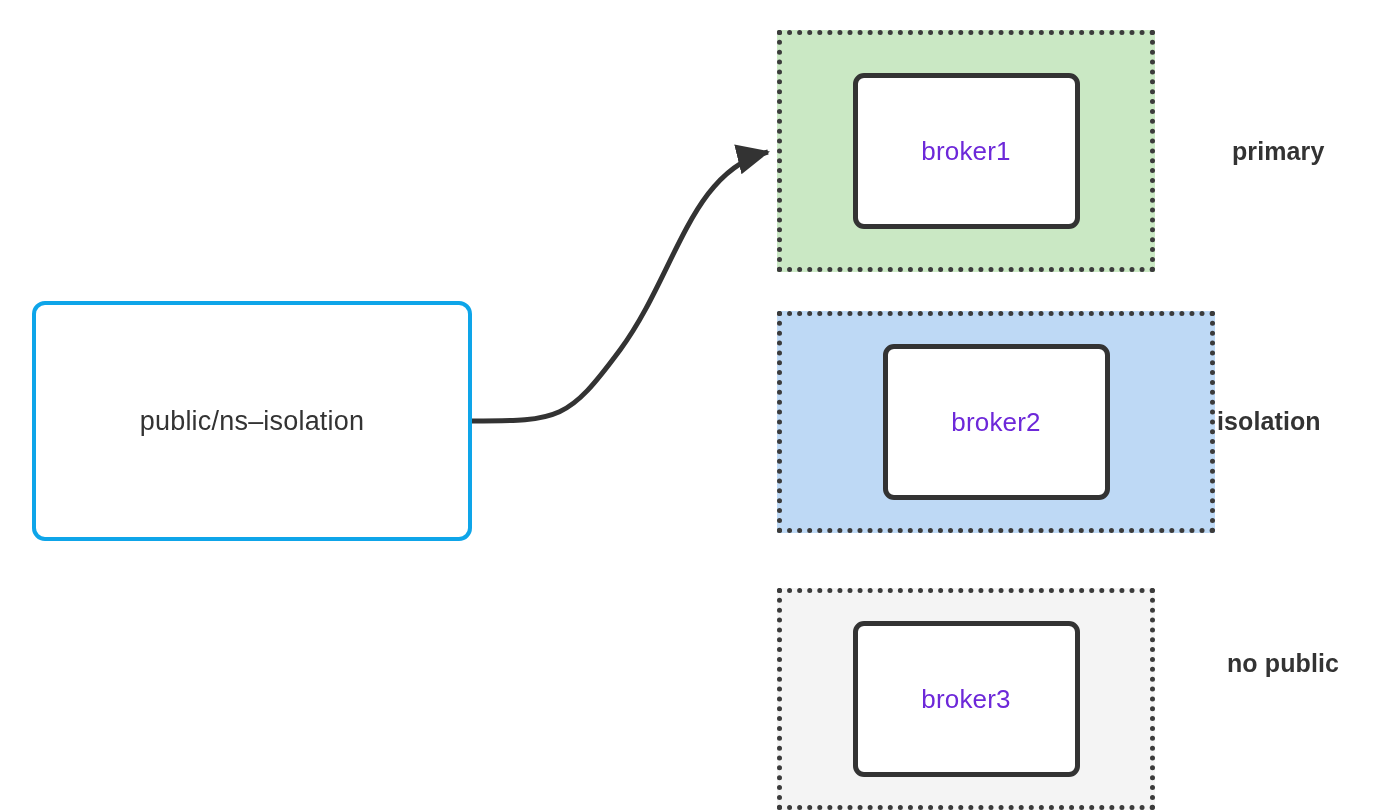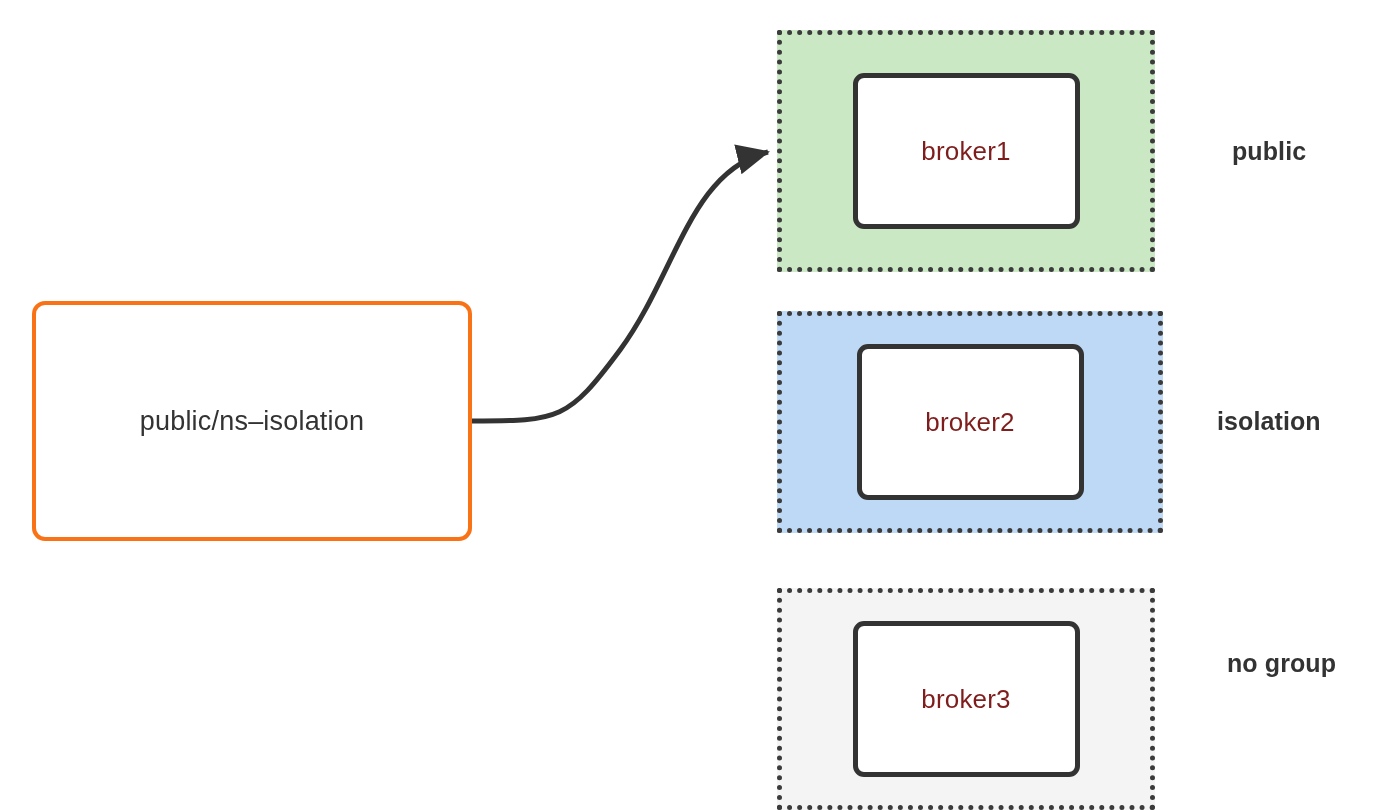--- a/index.html
+++ b/index.html
@@ -17,21 +17,21 @@
     height: 810px;
     background: #ffffff;
     overflow: hidden;
   }
 
   
   .node-box {
     position: absolute;
     box-sizing: border-box;
     background: #ffffff;
-    border: 4px solid #f97316;
+    border: 4px solid #0ea5e9;
     border-radius: 13px;
     display: flex;
     align-items: center;
     justify-content: center;
   }
   .node-label {
     font-size: 27px;
     color: #333333;
     font-weight: 400;
     letter-spacing: 0.2px;
@@ -48,37 +48,37 @@
   
   .group {
     position: absolute;
     box-sizing: border-box;
     border: 5px dotted #3b3b3b;
     display: flex;
     align-items: center;
     justify-content: center;
   }
   .group-green  { left: 777px; top: 30px;  width: 378px; height: 242px; background: #cae8c4; }
-  .group-blue   { left: 777px; top: 311px; width: 386px; height: 222px; background: #bed9f5; }
+  .group-blue   { left: 777px; top: 311px; width: 438px; height: 222px; background: #bed9f5; }
   .group-gray   { left: 777px; top: 588px; width: 378px; height: 222px; background: #f4f4f4; }
 
   .broker-box {
     box-sizing: border-box;
     width: 227px;
     height: 156px;
     background: #ffffff;
     border: 5px solid #333333;
     border-radius: 11px;
     display: flex;
     align-items: center;
     justify-content: center;
   }
   .broker-label {
     font-size: 26px;
-    color: #7f1d1d;
+    color: #6d28d9;
     font-weight: 400;
     letter-spacing: 0.2px;
     white-space: nowrap;
   }
 
   
   .role-label {
     position: absolute;
     font-size: 25px;
     font-weight: 700;
@@ -117,29 +117,29 @@
       </marker>
     </defs>
     <path d="M 472 421 C 560 421, 568 420, 620 350 C 676 274, 690 171, 768 152" fill="none" stroke="#333333" stroke-width="5" stroke-linecap="butt" marker-end="url(#arrowhead)"></path>
   </svg>
 
   <div class="group group-green">
     <div class="broker-box">
       <span class="broker-label">broker1</span>
     </div>
   </div>
-  <div id="role-primary" class="role-label">public</div>
+  <div id="role-primary" class="role-label">primary</div>
 
   <div class="group group-blue">
     <div class="broker-box">
       <span class="broker-label">broker2</span>
     </div>
   </div>
   <div id="role-secondary" class="role-label">isolation</div>
 
   <div class="group group-gray">
     <div class="broker-box">
       <span class="broker-label">broker3</span>
     </div>
   </div>
-  <div id="role-nogroup" class="role-label">no group</div>
+  <div id="role-nogroup" class="role-label">no public</div>
 
 </div>
 
 </body></html>

